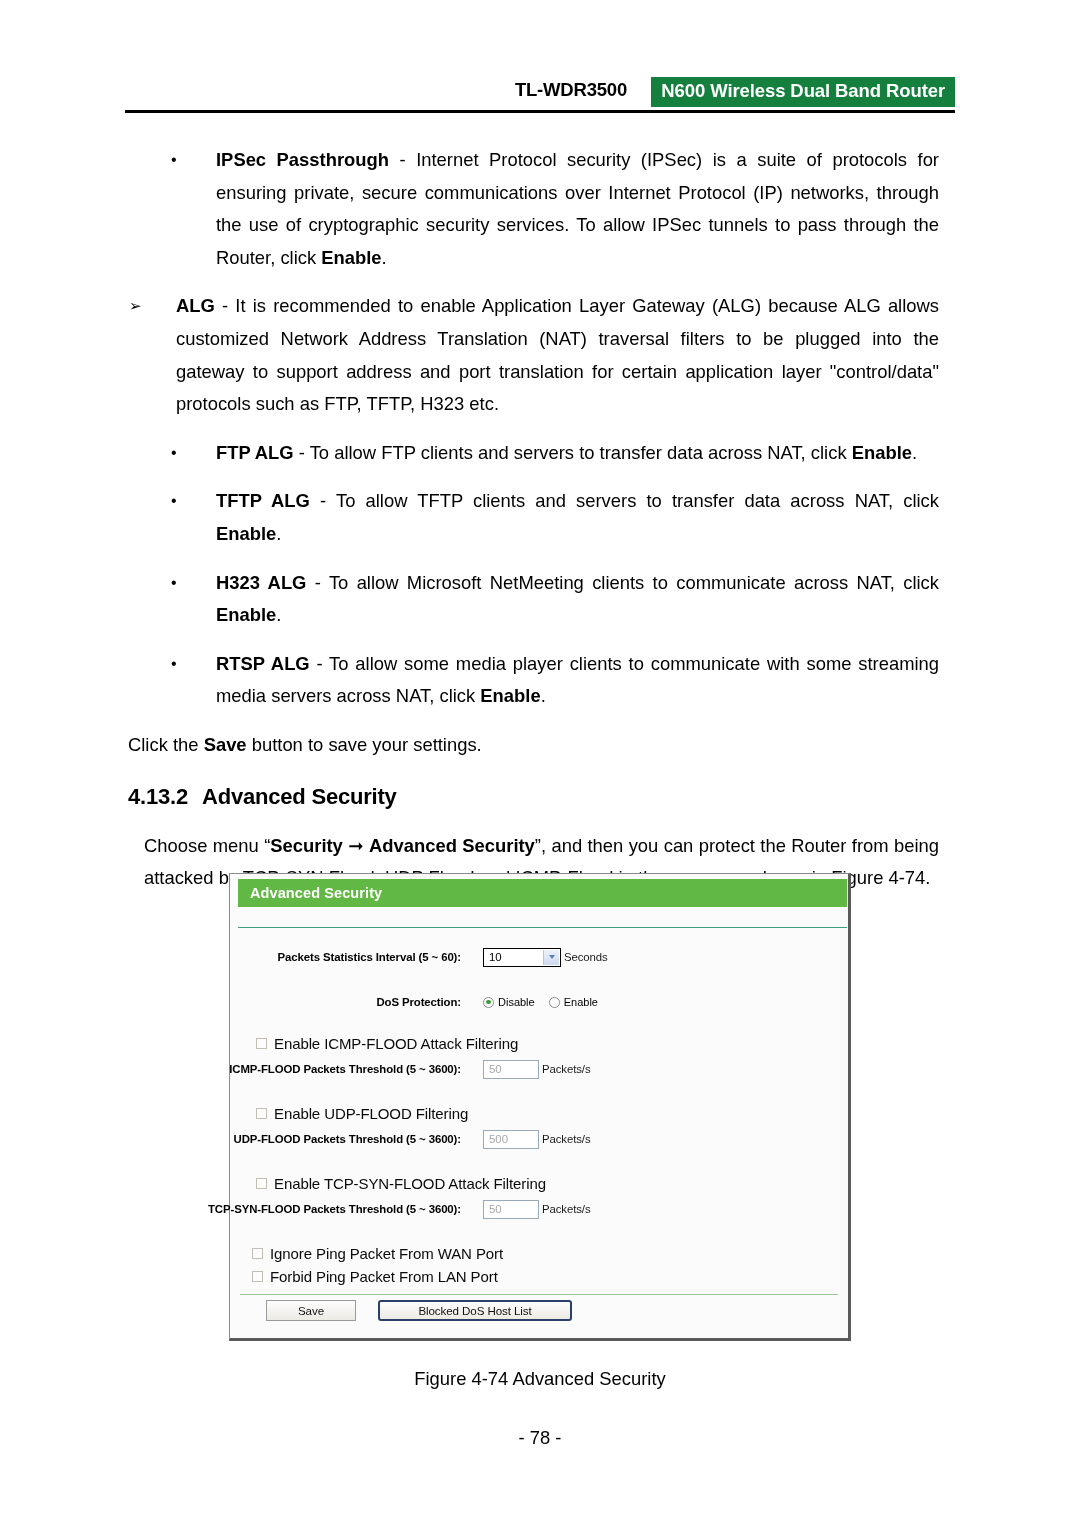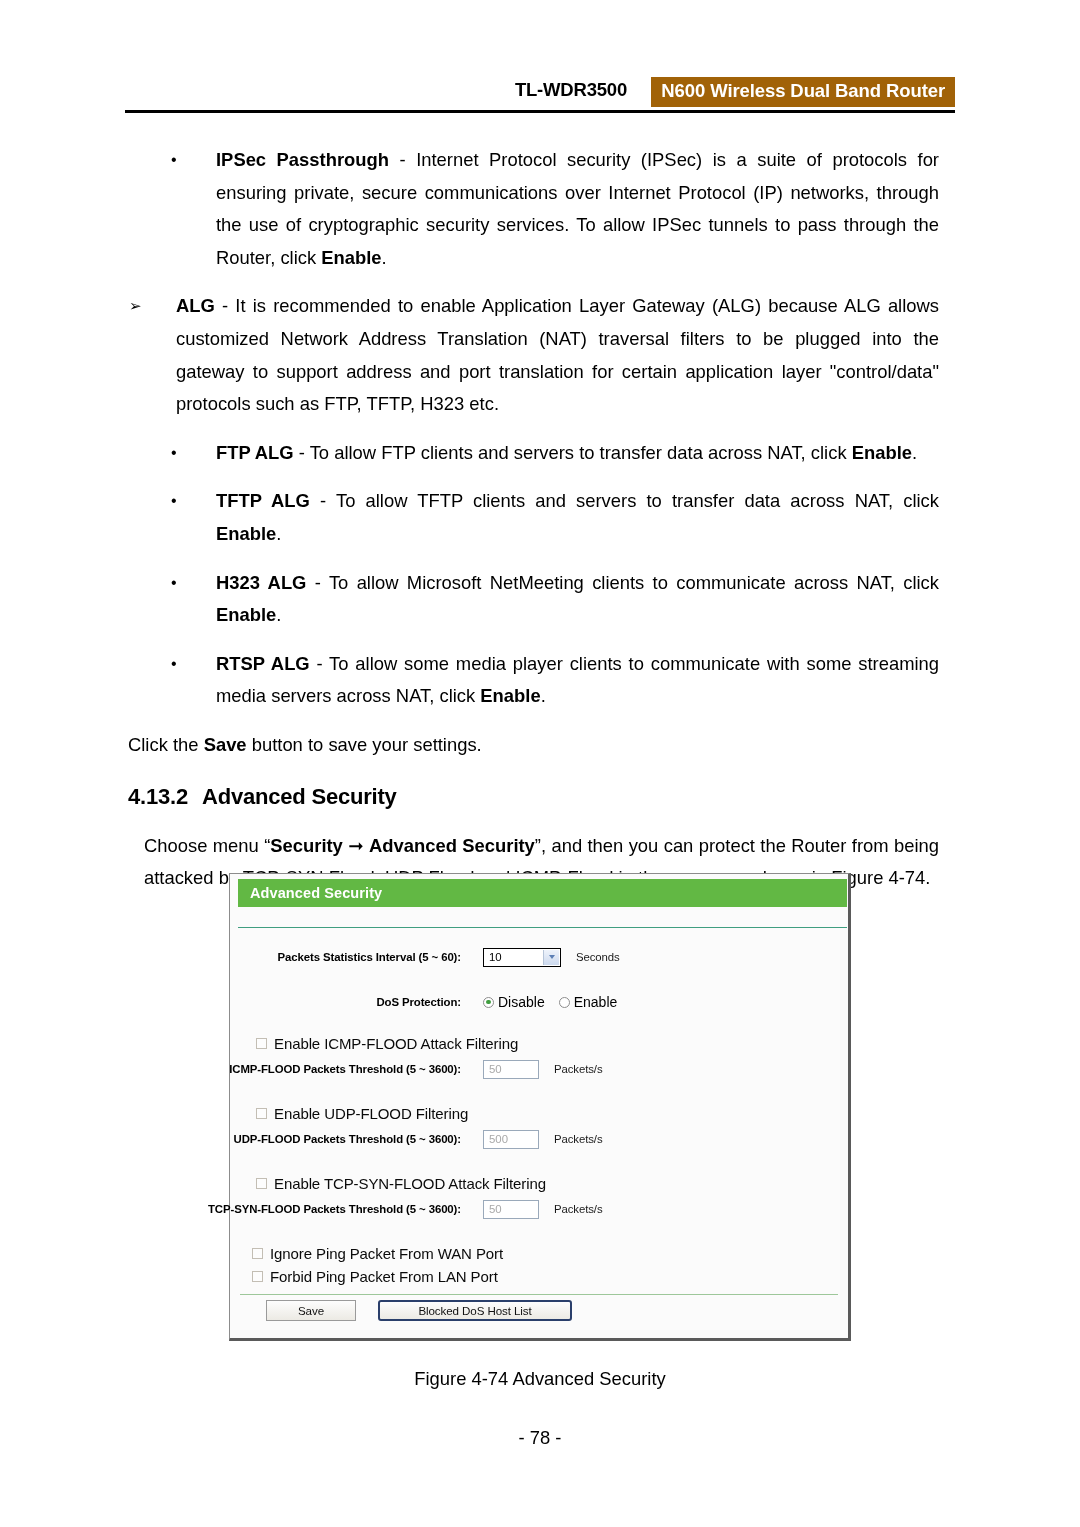--- a/index.html
+++ b/index.html
@@ -30,21 +30,21 @@
     top: 1px;
     font-size: 18.5px;
     font-weight: bold;
     letter-spacing: -0.2px;
     white-space: nowrap;
   }
   .hdr-banner {
     position: absolute;
     right: 0;
     top: -1px;
-    background: #a16207;
+    background: #15803d;
     color: #ffffff;
     font-size: 18.5px;
     font-weight: bold;
     padding: 3px 10px 5px 10px;
     white-space: nowrap;
     letter-spacing: -0.1px;
   }
   .hdr-rule {
     position: absolute;
     left: 125px;
@@ -182,21 +182,21 @@
   .ctrl {
     position: absolute;
     left: 253px;
     top: 0;
     display: flex;
     align-items: center;
     height: 22px;
   }
   .unit {
     font-size: 11.4px;
-    margin-left: 15px;
+    margin-left: 3px;
     color: #1a1a1a;
     white-space: nowrap;
     letter-spacing: -0.1px;
   }
 
   
   .sel {
     width: 78px;
     height: 19px;
     border: 1px solid #000000;
@@ -258,21 +258,21 @@
     margin-right: 4px;
   }
   .radio.on::after {
     content: "";
     position: absolute;
     left: 2.2px; top: 2.2px;
     width: 4.6px; height: 4.6px;
     border-radius: 50%;
     background: #3f9e3f;
   }
-  .radio-label { font-size: 14px; color: #000; }
+  .radio-label { font-size: 11px; color: #000; }
 
   
   .cbrow {
     position: absolute;
     display: flex;
     align-items: center;
     height: 18px;
   }
   .cb {
     width: 11px; height: 11px;

